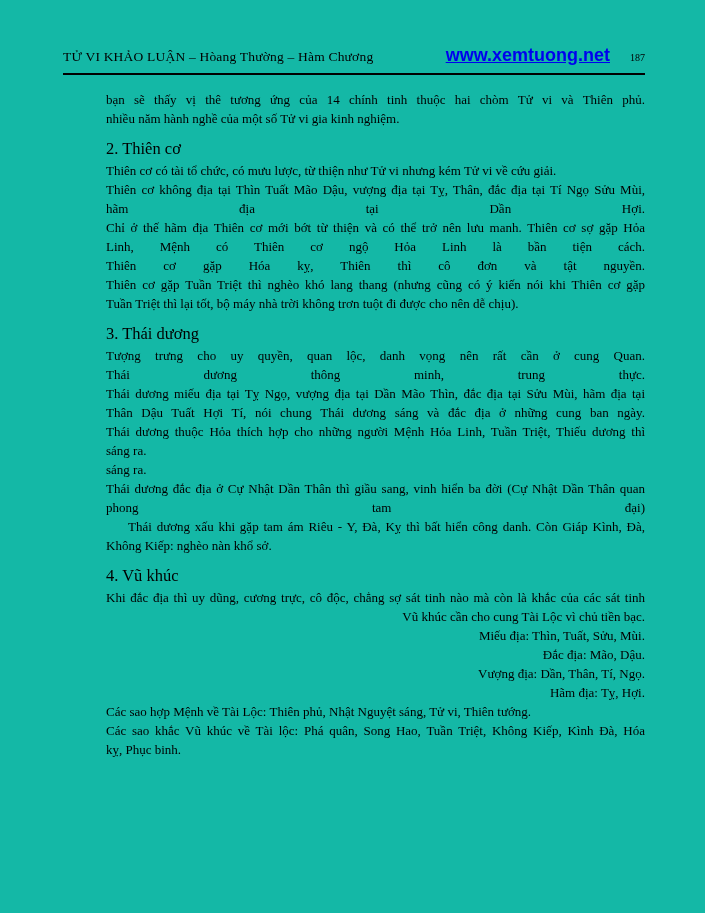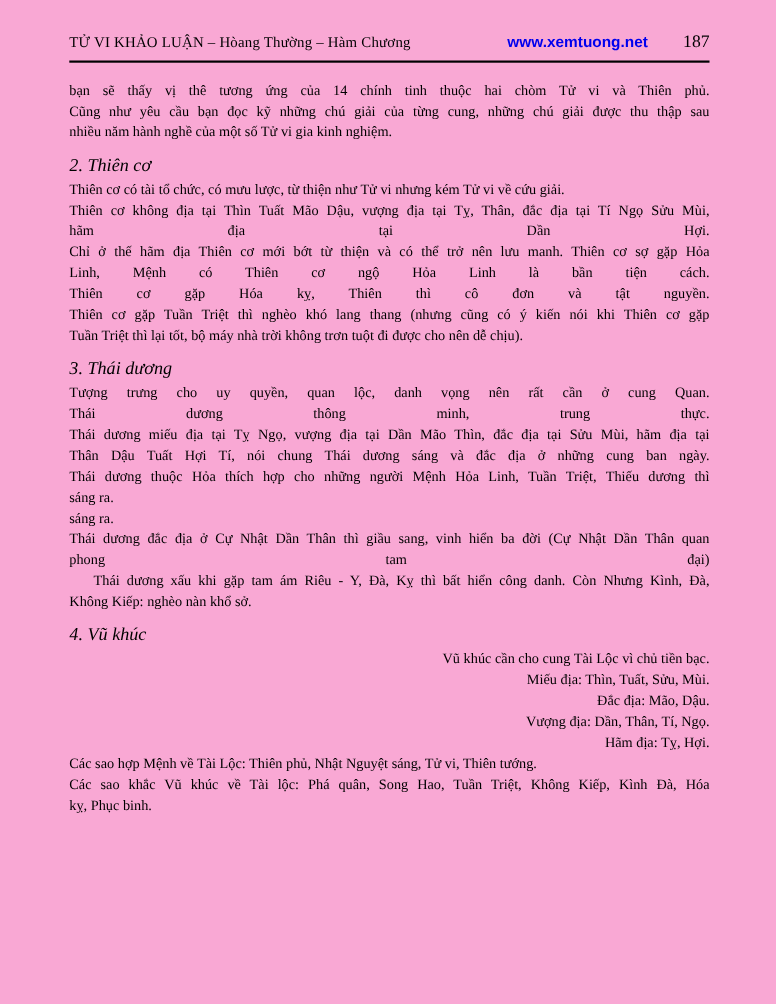--- a/index.html
+++ b/index.html
@@ -3,69 +3,70 @@
 <meta charset="utf-8">
 <style>
   * { margin: 0; padding: 0; box-sizing: border-box; }
   html, body { background: #e8e8e8; }
   body { font-family: "Liberation Serif", serif; }
   .page {
     position: relative;
     width: 705px;
     height: 913px;
     margin: 0 auto;
-    background: #f9a8d4;
+    background: #14b8a6;
     color: #000000;
-    padding: 30px 60px 0 63px;
+    padding: 45px 60px 0 63px;
   }
   .page-header {
     display: flex;
     align-items: baseline;
     border-bottom: 2px solid #000;
     padding-bottom: 7px;
   }
   .header-title {
     font-size: 13.5px;
     letter-spacing: 0.2px;
     white-space: nowrap;
   }
   .header-spacer { flex: 1; }
   .header-link {
     font-family: "Liberation Sans", sans-serif;
     font-weight: bold;
-    font-size: 14px;
+    font-size: 18px;
     color: #0000ee;
+    text-decoration: underline;
     white-space: nowrap;
     cursor: pointer;
   }
   .header-page-number {
-    font-size: 16px;
-    margin-left: 32px;
+    font-size: 10px;
+    margin-left: 20px;
     white-space: nowrap;
   }
   .doc-body {
     margin-top: 15px;
     font-size: 13px;
+    margin-left: 43px;
   }
   .line {
     line-height: 19px;
     min-height: 19px;
     text-align: left;
     white-space: nowrap;
     overflow: hidden;
   }
   .line.spread, .line.spread-indent1 {
     white-space: normal;
     text-align: justify;
     text-align-last: justify;
   }
   .line.spread-indent1 { padding-left: 22px; }
   .line.indent2 { padding-left: 54px; text-align: right; }
   .line.heading {
-    font-style: italic;
     font-size: 16.5px;
     line-height: 24px;
     min-height: 24px;
     margin-top: 9px;
     white-space: nowrap;
     text-align: left;
   }
 </style>
 </head>
 <body>
@@ -74,44 +75,44 @@
   <div class="page-header">
     <span class="header-title">TỬ VI KHẢO LUẬN – Hòang Thường – Hàm Chương</span>
     <span class="header-spacer"></span>
     <a class="header-link">www.xemtuong.net</a>
     <span class="header-page-number">187</span>
   </div>
 
   <div class="doc-body">
 
   <div class="line spread">bạn sẽ thấy vị thê tương ứng của 14 chính tinh thuộc hai chòm Tử vi và Thiên phủ.</div>
-      <div class="line spread">Cũng như yêu cầu bạn đọc kỹ những chú giải của từng cung, những chú giải được thu thập sau</div>
       <div class="line normal">nhiều năm hành nghề của một số Tử vi gia kinh nghiệm.</div>
       <div class="line heading">2. Thiên cơ</div>
       <div class="line normal">Thiên cơ có tài tổ chức, có mưu lược, từ thiện như Tử vi nhưng kém Tử vi về cứu giải.</div>
       <div class="line spread">Thiên cơ không địa tại Thìn Tuất Mão Dậu, vượng địa tại Tỵ, Thân, đắc địa tại Tí Ngọ Sửu Mùi,</div>
       <div class="line spread">hãm địa tại Dần Hợi.</div>
       <div class="line spread">Chỉ ở thế hãm địa Thiên cơ mới bớt từ thiện và có thể trở nên lưu manh. Thiên cơ sợ gặp Hỏa</div>
       <div class="line spread">Linh, Mệnh có Thiên cơ ngộ Hỏa Linh là bần tiện cách.</div>
       <div class="line spread">Thiên cơ gặp Hóa kỵ, Thiên thì cô đơn và tật nguyền.</div>
       <div class="line spread">Thiên cơ gặp Tuần Triệt thì nghèo khó lang thang (nhưng cũng có ý kiến nói khi Thiên cơ gặp</div>
       <div class="line normal">Tuần Triệt thì lại tốt, bộ máy nhà trời không trơn tuột đi được cho nên dễ chịu).</div>
       <div class="line heading">3. Thái dương</div>
       <div class="line spread">Tượng trưng cho uy quyền, quan lộc, danh vọng nên rất cần ở cung Quan.</div>
       <div class="line spread">Thái dương thông minh, trung thực.</div>
       <div class="line spread">Thái dương miếu địa tại Tỵ Ngọ, vượng địa tại Dần Mão Thìn, đắc địa tại Sửu Mùi, hãm địa tại</div>
       <div class="line spread">Thân Dậu Tuất Hợi Tí, nói chung Thái dương sáng và đắc địa ở những cung ban ngày.</div>
       <div class="line spread">Thái dương thuộc Hỏa thích hợp cho những người Mệnh Hỏa Linh, Tuần Triệt, Thiếu dương thì</div>
       <div class="line normal">sáng ra.</div>
       <div class="line normal">sáng ra.</div>
       <div class="line spread">Thái dương đắc địa ở Cự Nhật Dần Thân thì giầu sang, vinh hiển ba đời (Cự Nhật Dần Thân quan</div>
       <div class="line spread">phong tam đại)</div>
-      <div class="line spread-indent1">Thái dương xấu khi gặp tam ám Riêu - Y, Đà, Kỵ thì bất hiển công danh. Còn Nhưng Kình, Đà,</div>
+      <div class="line spread-indent1">Thái dương xấu khi gặp tam ám Riêu - Y, Đà, Kỵ thì bất hiển công danh. Còn Giáp Kình, Đà,</div>
       <div class="line normal">Không Kiếp: nghèo nàn khổ sở.</div>
       <div class="line heading">4. Vũ khúc</div>
+      <div class="line spread">Khi đắc địa thì uy dũng, cương trực, cô độc, chẳng sợ sát tinh nào mà còn là khắc của các sát tinh</div>
       <div class="line indent2">Vũ khúc cần cho cung Tài Lộc vì chủ tiền bạc.</div>
       <div class="line indent2">Miếu địa: Thìn, Tuất, Sửu, Mùi.</div>
       <div class="line indent2">Đắc địa: Mão, Dậu.</div>
       <div class="line indent2">Vượng địa: Dần, Thân, Tí, Ngọ.</div>
       <div class="line indent2">Hãm địa: Tỵ, Hợi.</div>
       <div class="line normal">Các sao hợp Mệnh về Tài Lộc: Thiên phủ, Nhật Nguyệt sáng, Tử vi, Thiên tướng.</div>
       <div class="line spread">Các sao khắc Vũ khúc về Tài lộc: Phá quân, Song Hao, Tuần Triệt, Không Kiếp, Kình Đà, Hóa</div>
       <div class="line normal">kỵ, Phục binh.</div>
     </div>
 </div>

